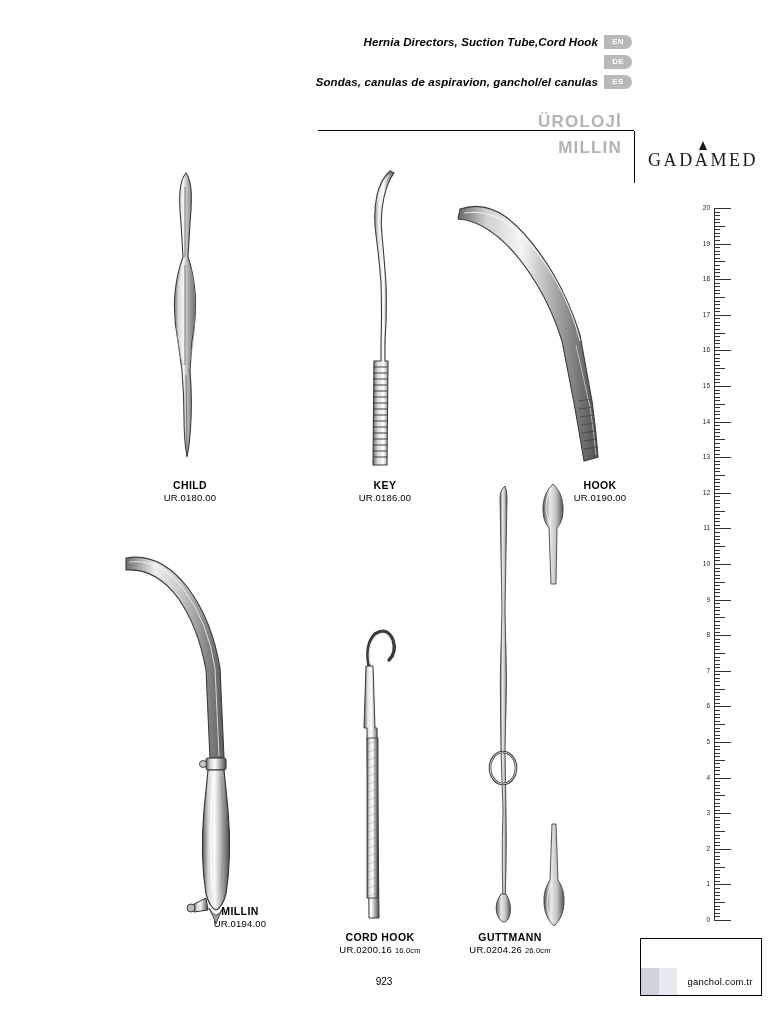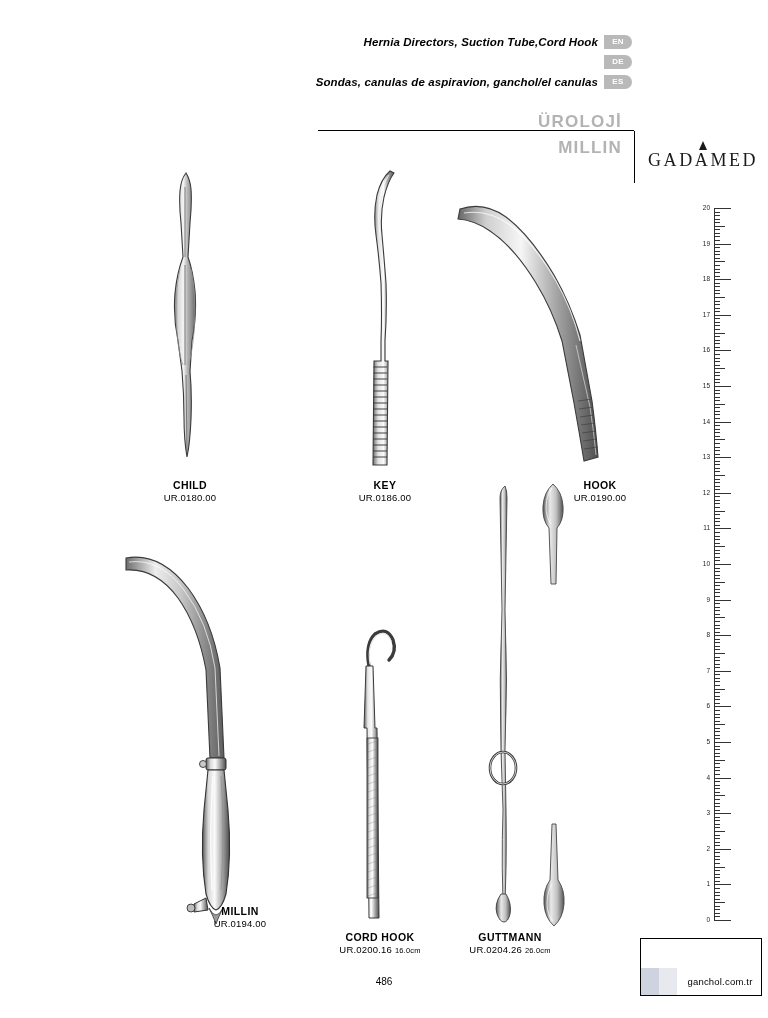--- a/index.html
+++ b/index.html
@@ -705,21 +705,21 @@
 </svg>
 
 <div class="caption" style="left:435px; top:930px; width:150px;">
   <div class="name">GUTTMANN</div>
   <div class="code">
     <span>UR.0204.26</span>
     <span class="size">26.0cm</span>
   </div>
 </div>
 
-<div class="page-num">486</div>
+<div class="page-num">923</div>
 
 <div class="footer-box">
   <div class="footer-swatches">
     <div class="sw sw1"></div>
     <div class="sw sw2"></div>
   </div>
   <div class="footer-web">ganchol.com.tr</div>
 </div>
 
 </body></html>

